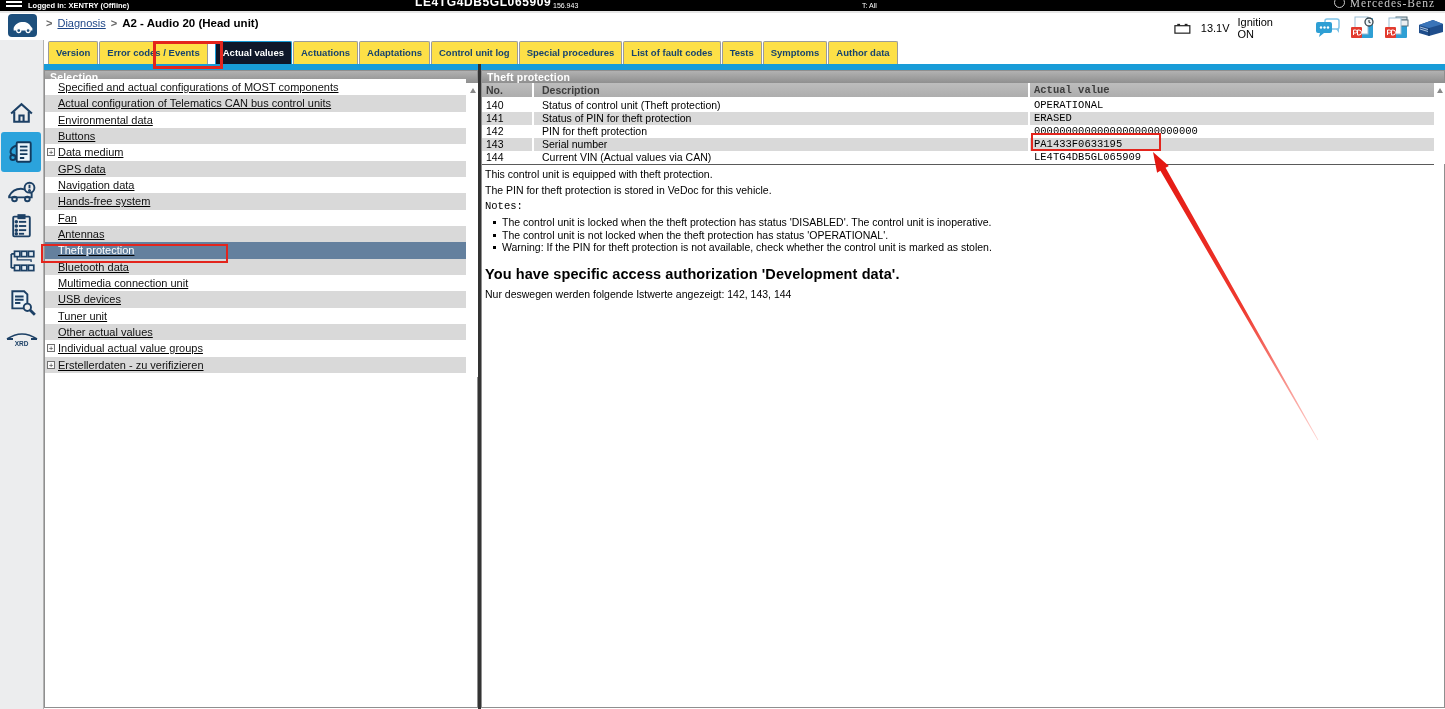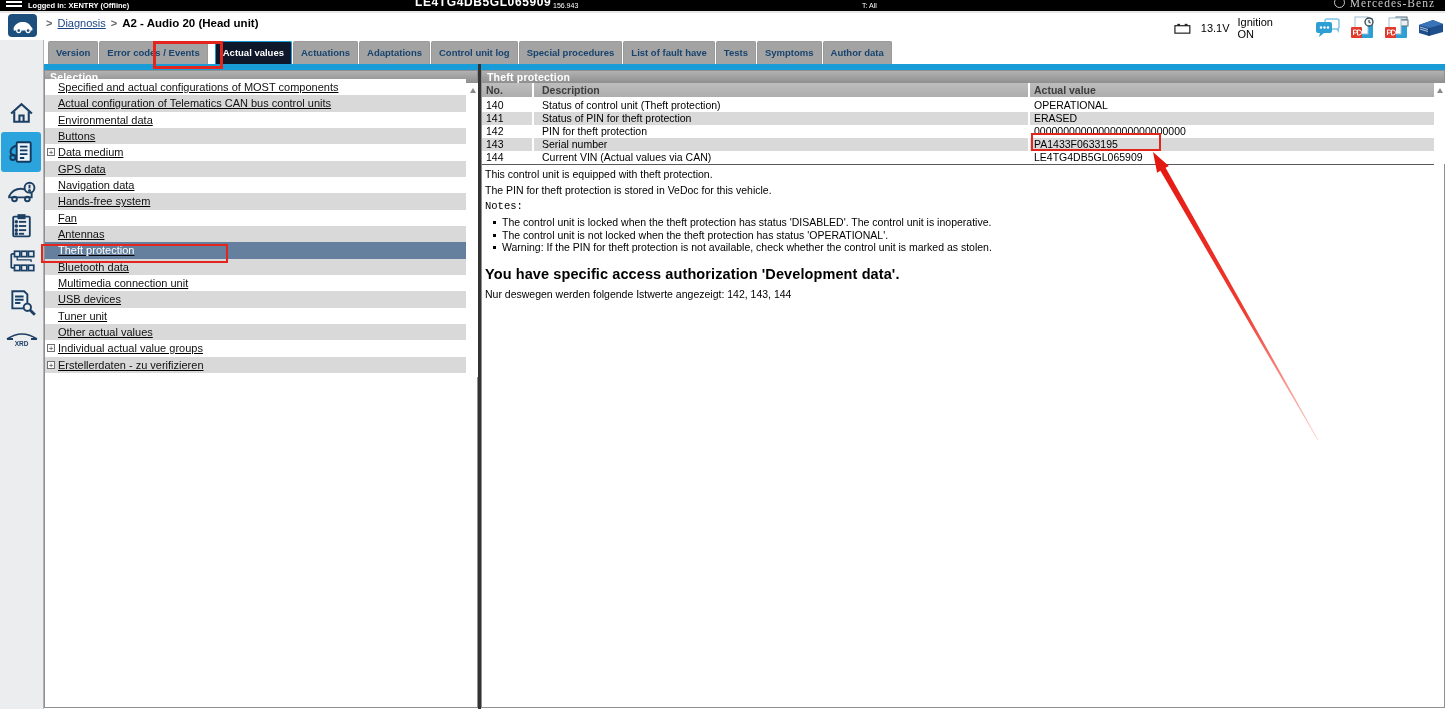--- a/index.html
+++ b/index.html
@@ -28,21 +28,21 @@
   .crumb-sep{color:#666;font-weight:bold;}
   .crumb-link{color:#1c4587;text-decoration:underline;cursor:pointer;}
   .crumb-title{color:#000;font-weight:bold;font-size:11.5px;}
   .statuscluster{position:absolute;left:1174px;top:3px;height:24px;display:flex;align-items:center;gap:8px;}
   .battv{font-size:11px;color:#000;margin-left:2px;}
   .ign{font-size:11px;color:#000;margin-right:18px;}
   .tool{width:28px;height:24px;display:flex;align-items:center;justify-content:center;cursor:pointer;}
 
   
   .tabsrow{position:absolute;left:48px;top:41px;height:23px;display:flex;align-items:flex-end;}
-  .tab{height:22px;line-height:21px;padding:0 7px;background:#a3a3a3;border:1px solid #9b9b9b;
+  .tab{height:22px;line-height:21px;padding:0 7px;background:#fde047;border:1px solid #9b9b9b;
        border-bottom:none;border-radius:2px 2px 0 0;margin-right:1px;font-size:9.5px;font-weight:bold;
        color:#17436e;white-space:nowrap;cursor:pointer;}
   .tab.selected{background:#0f172a;color:#fff;border-color:#189cd8;margin-left:6px;}
   .bluebar{position:absolute;left:44px;top:64px;width:1401px;height:6px;background:#189cd8;}
 
   
   .sidebar{position:absolute;left:0;top:40px;width:43px;height:669px;background:#ecedee;
            border-right:1px solid #b3b3b3;}
   .sideitem{position:absolute;left:0;width:43px;display:flex;align-items:center;justify-content:center;cursor:pointer;}
   .sideitem.sel{left:1px;width:40px;background:#2ba3dc;border-radius:3px;}
@@ -66,21 +66,21 @@
             background:#fafafa;color:#333;font-size:8px;line-height:7px;text-align:center;box-sizing:border-box;cursor:pointer;}
   .lscroll{position:absolute;left:422px;top:12px;width:11px;height:294px;background:#fff;}
   .tri-up{width:0;height:0;border-left:3.5px solid transparent;border-right:3.5px solid transparent;
           border-bottom:5px solid #888;margin:5px auto 0;cursor:pointer;}
 
   
   .colheader{position:absolute;left:0;top:12px;width:952px;height:14px;display:flex;
              background:linear-gradient(#bdbdbd,#adadad);font-size:10.5px;font-weight:bold;color:#3d3d3d;line-height:14px;}
   .c-no{width:52px;padding-left:4px;box-sizing:border-box;border-right:2px solid #fff;}
   .c-desc{width:496px;padding-left:8px;box-sizing:border-box;border-right:2px solid #fff;}
-  .c-val{flex:1;padding-left:4px;box-sizing:border-box;}
+  .c-val{flex:1;padding-left:4px;box-sizing:border-box;font-family:Liberation Mono, monospace;}
   .trows{position:absolute;left:0;top:28px;width:952px;}
   .trow{display:flex;height:12.9px;line-height:12.9px;font-size:10.5px;color:#000;background:#fff;cursor:default;}
   .trow:nth-child(even){background:#d9d9d9;}
   .tbl-end{position:absolute;left:0;top:93px;width:952px;height:1px;background:#5a5a5a;}
   .rscroll{position:absolute;left:952px;top:12px;width:11px;height:81px;background:#fff;}
 
   
   .infoblock{position:absolute;left:3px;top:98px;width:940px;color:#000;}
   .infoblock p{margin:0 0 5px;font-size:10.5px;line-height:11px;}
   .noteslist{list-style:none;margin:4px 0 0 6px;padding:0;}
@@ -177,21 +177,21 @@
   </div>
 
   <div class="tabsrow">
     <div class="tab">Version</div>
     <div class="tab">Error codes / Events</div>
     <div class="tab selected">Actual values</div>
     <div class="tab">Actuations</div>
     <div class="tab">Adaptations</div>
     <div class="tab">Control unit log</div>
     <div class="tab">Special procedures</div>
-    <div class="tab">List of fault have</div>
+    <div class="tab">List of fault codes</div>
     <div class="tab">Tests</div>
     <div class="tab">Symptoms</div>
     <div class="tab">Author data</div>
   </div>
   <div class="bluebar"></div>
 
   <div class="sidebar">
     <div class="sideitem" style="top:56px;height:34px;">
       <svg class="icn" width="27" height="27" viewBox="0 0 26 26" fill="none" stroke="#1c4065" stroke-width="2">
         <path d="M3 13 L13 4 L23 13"></path>

